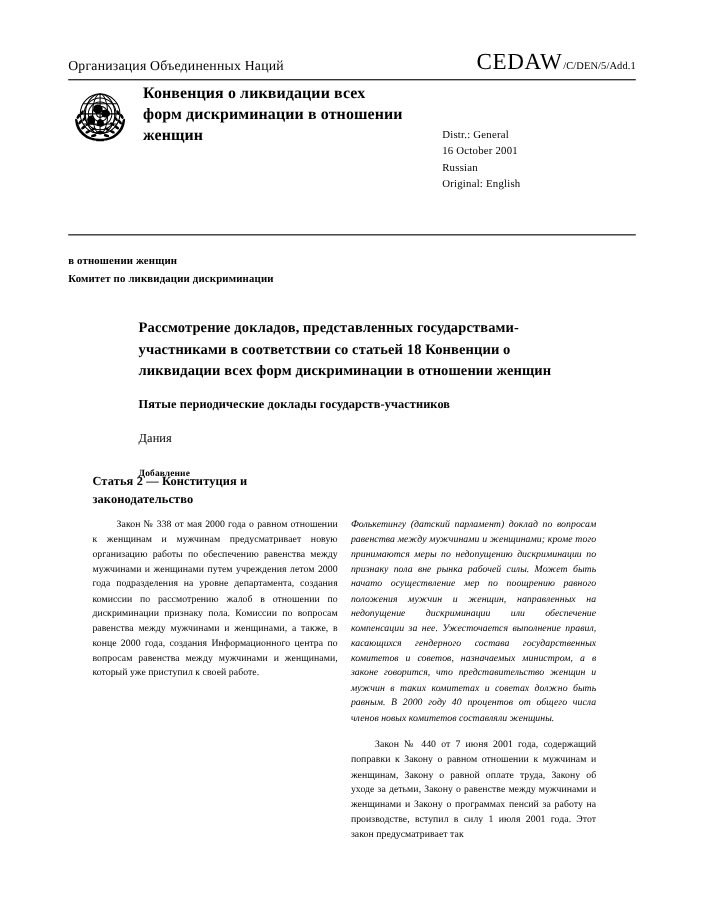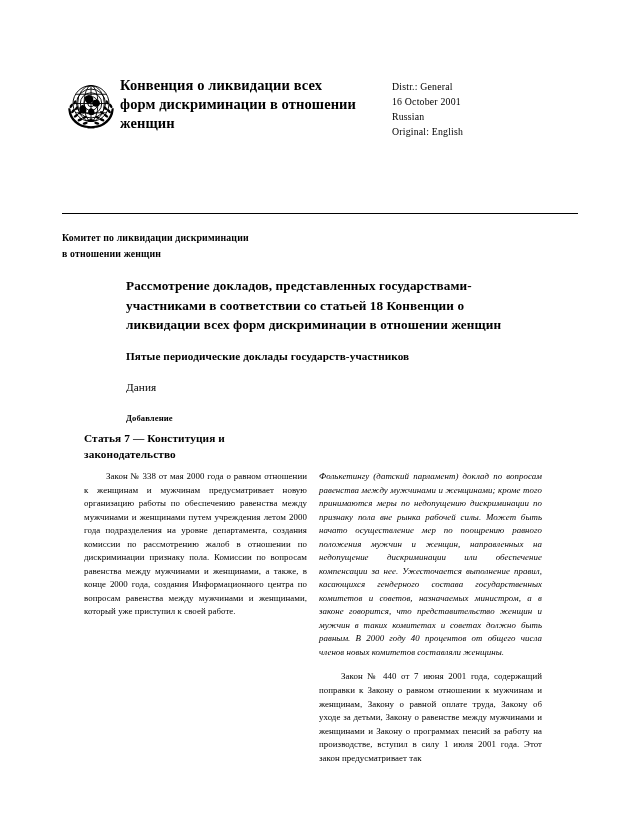--- a/index.html
+++ b/index.html
@@ -65,31 +65,33 @@
     align-items: flex-start;
   }
   .emblem {
     width: 58px;
     height: 58px;
     flex: 0 0 58px;
     margin-top: 2px;
   }
   .banner-title {
     flex: 0 0 240px;
+    margin-left: 10px;
     font-size: 14.5px;
     font-weight: bold;
     line-height: 1.32;
     letter-spacing: 0.1px;
   }
   .distr {
     margin-left: 32px;
     font-size: 9.8px;
     line-height: 1.52;
     letter-spacing: 0.2px;
     padding-top: 4px;
+    margin-top: 36px;
   }
 
   .rule-mid {
     position: absolute;
     left: 62px;
     top: 213px;
     width: 516px;
     border-top: 1.6px solid #000;
   }
 
@@ -102,21 +104,21 @@
     font-size: 9.8px;
     font-weight: bold;
     line-height: 1.6;
     letter-spacing: 0.15px;
   }
 
   
   .titleblock {
     position: absolute;
     left: 126px;
-    top: 276px;
+    top: 288px;
     width: 400px;
   }
   .doc-title {
     font-size: 13.2px;
     font-weight: bold;
     line-height: 1.48;
     letter-spacing: 0.1px;
   }
   .sub-1 {
     margin-top: 15px;
@@ -193,20 +195,30 @@
     font-family: "Liberation Mono", "DejaVu Sans Mono", monospace;
     font-size: 9.2px;
     letter-spacing: 1.1px;
   }
 </style>
 </head>
 <body>
 
 <div class="page">
 
+  <div class="masthead">
+    <div class="org-row">
+      <div class="org-name">Организация Объединенных Наций</div>
+      <div class="symbol-wrap">
+        <span class="symbol-main">CEDAW</span>
+          <span class="symbol-suffix">/C/DEN/5/Add.1</span>
+      </div>
+    </div>
+    <div class="rule-top"></div>
+  </div>
 
   <div class="banner">
     <span class="emblem">
       <svg viewBox="0 0 100 100" width="58" height="58" aria-hidden="true">
         <g fill="none" stroke="#000" stroke-width="1.6">
           <circle cx="50" cy="44" r="31"></circle>
           <circle cx="50" cy="44" r="25"></circle>
           <circle cx="50" cy="44" r="18.5"></circle>
           <circle cx="50" cy="44" r="12"></circle>
           <circle cx="50" cy="44" r="5.5"></circle>
@@ -259,32 +271,32 @@
       <div>Distr.: General</div>
       <div>16 October 2001</div>
       <div>Russian</div>
       <div>Original: English</div>
     </div>
   </div>
 
   <div class="rule-mid"></div>
 
   <div class="committee">
+    <div>в отношении женщин</div>
     <div>Комитет по ликвидации дискриминации</div>
-    <div>в отношении женщин</div>
   </div>
 
   <div class="titleblock">
     <div class="doc-title">Рассмотрение докладов, представленных государствами-участниками в соответствии со статьей 18 Конвенции о ликвидации всех форм дискриминации в отношении женщин</div>
     <div class="sub-1">Пятые периодические доклады государств-участников</div>
     <div class="sub-2">Дания</div>
     <div class="sub-3">Добавление</div>
   </div>
 
-  <div class="article-head">Статья 7 — Конституция и законодательство</div>
+  <div class="article-head">Статья 2 — Конституция и законодательство</div>
 
   <div class="columns">
     <div class="col col-left">
       <p>Закон № 338 от мая 2000 года о равном отношении к женщинам и мужчинам предусматривает новую организацию работы по обеспечению равенства между мужчинами и женщинами путем учреждения летом 2000 года подразделения на уровне департамента, создания комиссии по рассмотрению жалоб в отношении по дискриминации признаку пола. Комиссии по вопросам равенства между мужчинами и женщинами, а также, в конце 2000 года, создания Информационного центра по вопросам равенства между мужчинами и женщинами, который уже приступил к своей работе.</p>
     </div>
     <div class="col col-right">
       <p>Фолькетингу (датский парламент) доклад по вопросам равенства между мужчинами и женщинами; кроме того принимаются меры по недопущению дискриминации по признаку пола вне рынка рабочей силы. Может быть начато осуществление мер по поощрению равного положения мужчин и женщин, направленных на недопущение дискриминации или обеспечение компенсации за нее. Ужесточается выполнение правил, касающихся гендерного состава государственных комитетов и советов, назначаемых министром, а в законе говорится, что представительство женщин и мужчин в таких комитетах и советах должно быть равным. В 2000 году 40 процентов от общего числа членов новых комитетов составляли женщины.</p>
       <p>Закон № 440 от 7 июня 2001 года, содержащий поправки к Закону о равном отношении к мужчинам и женщинам, Закону о равной оплате труда, Закону об уходе за детьми, Закону о равенстве между мужчинами и женщинами и Закону о программах пенсий за работу на производстве, вступил в силу 1 июля 2001 года. Этот закон предусматривает так</p>
     </div>
   </div>

